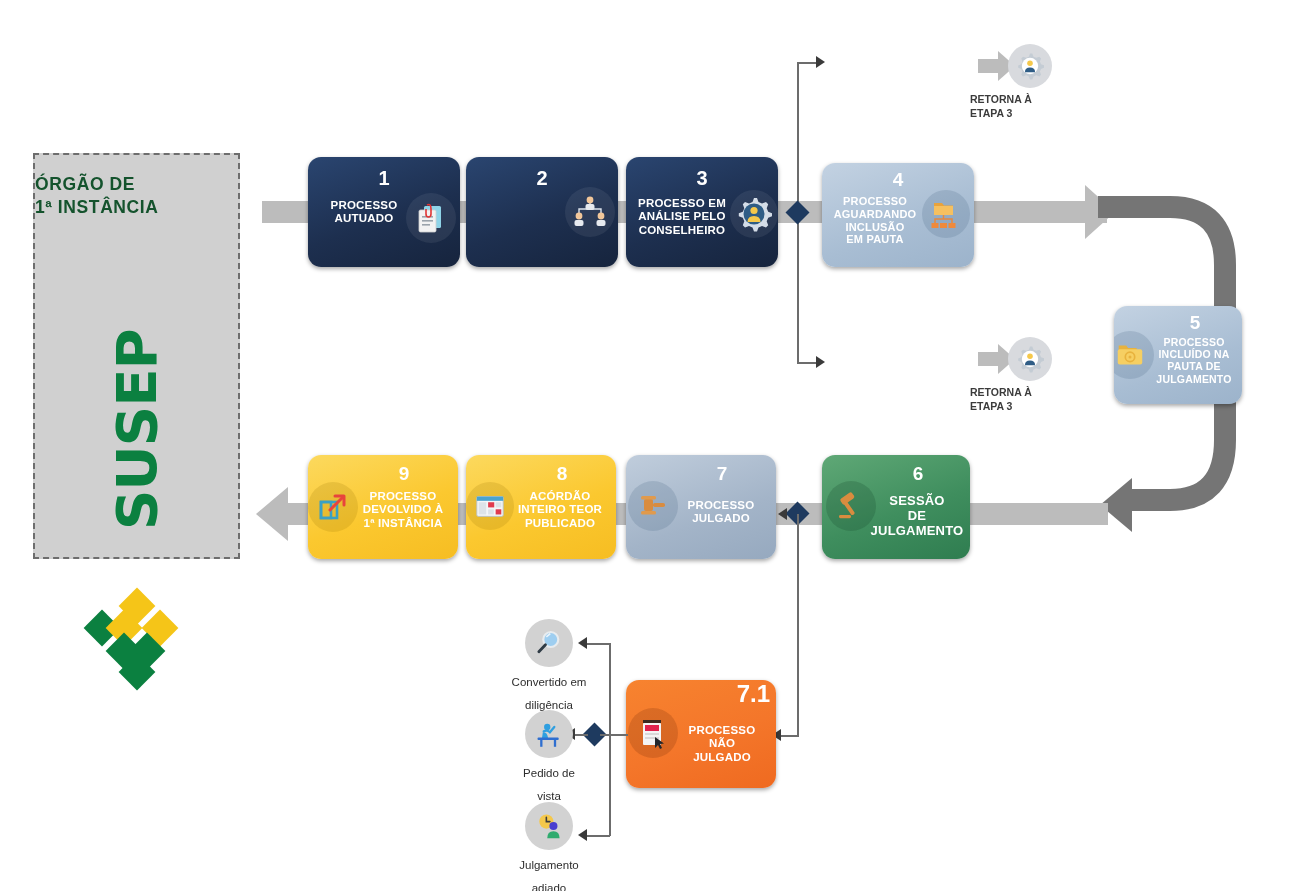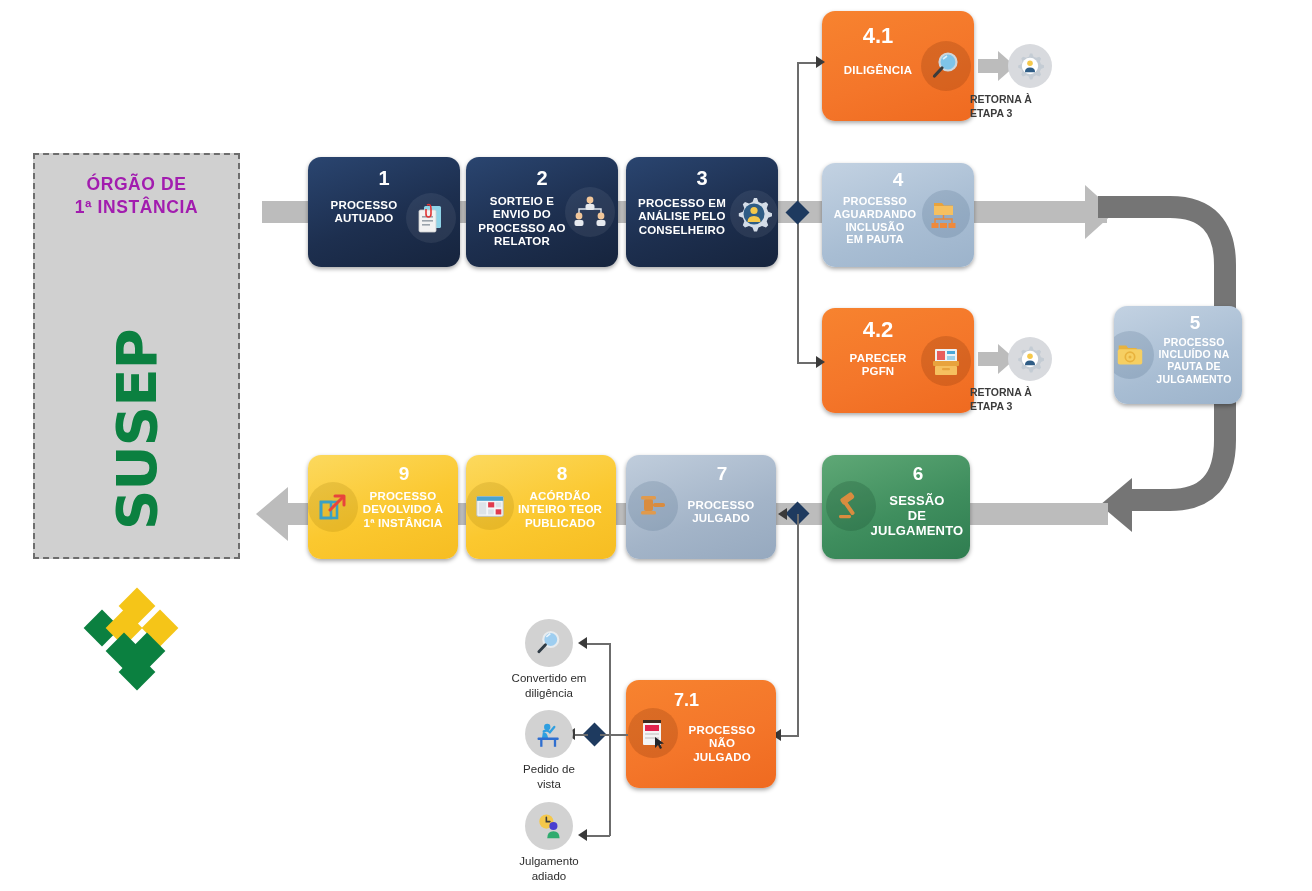--- a/index.html
+++ b/index.html
@@ -3,22 +3,22 @@
 <meta charset="utf-8">
 <style>
   html,body{margin:0;padding:0;background:#ffffff;}
   body{width:1312px;height:891px;position:relative;overflow:hidden;
        font-family:"Liberation Sans","DejaVu Sans",sans-serif;}
   #stage{position:absolute;left:0;top:0;width:1312px;height:891px;}
 
   
   .org-panel{position:absolute;left:33px;top:153px;width:207px;height:406px;
     background:#d0d0d0;border:2px dashed #6d6d6d;box-sizing:border-box;}
-  .org-title{position:absolute;left:0;top:18px;width:100%;text-align:center;
-    color:#a21caf;font-size:17.5px;font-weight:bold;letter-spacing:.6px;line-height:23px;}
+  .org-title{position:absolute;left:0;top:18px;width:100%;
+    color:#14532d;font-size:17.5px;font-weight:bold;letter-spacing:.6px;line-height:23px;}
   .susep-wrap{position:absolute;left:50%;top:175px;transform:translateX(-50%);
     width:60px;height:200px;}
   .susep-word{position:absolute;left:-70px;top:70px;width:200px;height:60px;
     transform:rotate(-90deg);color:#0b8040;font-size:56px;font-weight:bold;
     letter-spacing:-1px;text-align:center;line-height:60px;font-family:"DejaVu Sans",sans-serif;}
   .diamonds{position:absolute;left:50%;top:430px;transform:translateX(-50%);
     width:100px;height:86px;}
   .dia{position:absolute;width:26px;height:26px;transform:rotate(45deg);}
 
   
@@ -53,21 +53,21 @@
   .ret-circle{position:absolute;left:0;top:0;width:44px;height:44px;border-radius:50%;
     background:#d8dade;display:flex;align-items:center;justify-content:center;}
   .ret-label{position:absolute;left:-38px;top:48px;width:120px;text-align:left;
     font-size:10.5px;font-weight:bold;color:#3b3b3b;line-height:14px;}
 
   
   .out-node{position:absolute;}
   .out-circle{position:absolute;left:0;top:0;width:48px;height:48px;border-radius:50%;
     background:#d2d2d2;display:flex;align-items:center;justify-content:center;}
   .out-label{position:absolute;left:-41px;top:52px;width:130px;text-align:center;
-    font-size:11.5px;color:#2d2d2d;line-height:15px;}
+    font-size:11.5px;color:#2d2d2d;line-height:23px;}
 
   
   .thin-h{position:absolute;background:#6c6c6c;height:1.6px;}
   .thin-v{position:absolute;background:#6c6c6c;width:1.6px;}
   .tri{position:absolute;width:0;height:0;}
   .diamond-node{position:absolute;width:17px;height:17px;background:#1e3a5f;
     transform:rotate(45deg);}
 
   
   .fat-arrow{position:absolute;}
@@ -122,21 +122,20 @@
         <rect x="8" y="15" width="11" height="1.6" fill="#9aa3ab"></rect>
         <rect x="8" y="19" width="11" height="1.6" fill="#9aa3ab"></rect>
         <rect x="8" y="23" width="8" height="1.6" fill="#9aa3ab"></rect>
         <path d="M13 4 q4 -2 4 4 v5 q0 3 -2.5 3 t-2.5 -3 v-5" fill="none" stroke="#e03434" stroke-width="1.6"></path>
       </svg>
     </div>
   </div>
 
   <div class="box navy" style="left:466px;top:157px;width:152px;height:110px;">
     <div class="num" style="top:10px;font-size:20px;">2</div>
-    <div class="lbl" style="left:6px;top:38px;width:100px;font-size:11.5px;">SORTEIO E<br>ENVIO DO<br>PROCESSO AO<br>RELATOR</div>
     <div class="icon-disc disc-navy" style="left:99px;top:30px;width:50px;height:50px;">
       <svg width="38" height="34" viewBox="0 0 38 34">
         <path d="M19 8 V14 M8 20 V14 H30 V20" stroke="#dfe6ee" stroke-width="1.4" fill="none"></path>
         <circle cx="19" cy="5" r="3.4" fill="#f2c79a"></circle>
           <rect x="14.5" y="9" width="9" height="6" rx="2" fill="#e7eaef"></rect>
         <circle cx="8" cy="21" r="3.4" fill="#f2c79a"></circle>
           <rect x="3.5" y="25" width="9" height="6" rx="2" fill="#e7eaef"></rect>
         <circle cx="30" cy="21" r="3.4" fill="#f2c79a"></circle>
           <rect x="25.5" y="25" width="9" height="6" rx="2" fill="#e7eaef"></rect>
       </svg>
@@ -164,47 +163,21 @@
         <path d="M5 6 h8 l2 2.5 h9 v9 H5 z" fill="#e8a33d"></path>
         <rect x="5" y="9" width="19" height="9" fill="#f6c05f"></rect>
         <path d="M14.5 18 V22 M6 26 V22 H23 V26" stroke="#e8883d" stroke-width="1.5" fill="none"></path>
         <rect x="2.5" y="26" width="7" height="5" fill="#ef8a3c"></rect>
         <rect x="11" y="26" width="7" height="5" fill="#ef8a3c"></rect>
         <rect x="19.5" y="26" width="7" height="5" fill="#ef8a3c"></rect>
       </svg>
     </div>
   </div>
 
-  <div class="box orange" style="left:822px;top:11px;width:152px;height:110px;">
-    <div class="num" style="left:8px;width:96px;text-align:center;top:12px;font-size:22px;">4.1</div>
-    <div class="lbl" style="left:8px;top:53px;width:96px;font-size:11.5px;">DILIGÊNCIA</div>
-    <div class="icon-disc disc-orange" style="left:99px;top:30px;width:50px;height:50px;">
-      <svg width="34" height="34" viewBox="0 0 34 34">
-        <circle cx="19" cy="13" r="8.5" fill="#7fc4e8" stroke="#cfd6db" stroke-width="2.2"></circle>
-        <path d="M13 19 L5.5 27" stroke="#3b3b3b" stroke-width="3.2" stroke-linecap="round"></path>
-        <path d="M14 10 l4 -3" stroke="#ffffff" stroke-width="1.6" opacity=".75"></path>
-      </svg>
-    </div>
-  </div>
-
-  <div class="box orange" style="left:822px;top:308px;width:152px;height:105px;">
-    <div class="num" style="left:8px;width:96px;text-align:center;top:9px;font-size:22px;">4.2</div>
-    <div class="lbl" style="left:8px;top:44px;width:96px;font-size:11.5px;">PARECER<br>PGFN</div>
-    <div class="icon-disc disc-orange" style="left:99px;top:28px;width:50px;height:50px;">
-      <svg width="34" height="34" viewBox="0 0 34 34">
-        <rect x="6" y="5" width="22" height="13" rx="1" fill="#eef1f4"></rect>
-        <rect x="8" y="7" width="8" height="9" fill="#e85c5c"></rect>
-        <rect x="18" y="7" width="8" height="3" fill="#4aa8d8"></rect>
-        <rect x="18" y="12" width="8" height="4" fill="#9dd1ea"></rect>
-        <rect x="4" y="17" width="26" height="5" rx="1" fill="#e8a33d"></rect>
-        <rect x="6" y="22" width="22" height="9" rx="1" fill="#f6c05f"></rect>
-        <rect x="13" y="24" width="8" height="2.2" rx="1" fill="#e8a33d"></rect>
-      </svg>
-    </div>
-  </div>
+
 
   <div class="fat-arrow" style="left:978px;top:51px;">
     <div class="fat-shaft" style="left:0;top:8px;width:22px;height:14px;"></div>
     <div class="fat-head" style="left:20px;top:0;"></div>
   </div>
 
   <div class="fat-arrow" style="left:978px;top:344px;">
     <div class="fat-shaft" style="left:0;top:8px;width:22px;height:14px;"></div>
     <div class="fat-head" style="left:20px;top:0;"></div>
   </div>
@@ -310,21 +283,21 @@
   </div>
 
   <div class="diamond-node" style="left:789px;top:505px;"></div>
   <div class="tri" style="left:778px;top:508px;border-top:6px solid transparent;border-bottom:6px solid transparent;border-right:9px solid #3a3a3a;"></div>
 
   <div class="thin-v" style="left:797px;top:514px;height:222px;"></div>
   <div class="thin-h" style="left:780px;top:735px;width:19px;"></div>
   <div class="tri" style="left:772px;top:729px;border-top:6px solid transparent;border-bottom:6px solid transparent;border-right:9px solid #3a3a3a;"></div>
 
   <div class="box orange" style="left:626px;top:680px;width:150px;height:108px;">
-    <div class="num" style="left:48px;width:96px;text-align:left;top:10px;font-size:18px;">7.1</div>
+    <div class="num" style="left:48px;width:96px;text-align:right;top:0;font-size:24px;">7.1</div>
     <div class="lbl" style="left:48px;top:44px;width:96px;font-size:11.5px;">PROCESSO<br>NÃO<br>JULGADO</div>
     <div class="icon-disc disc-orange" style="left:2px;top:28px;width:50px;height:50px;">
       <svg width="34" height="34" viewBox="0 0 34 34">
         <rect x="7" y="4" width="18" height="3" fill="#3b2b20"></rect>
         <rect x="7" y="7" width="18" height="22" rx="1" fill="#f4f4f4"></rect>
         <rect x="9" y="9" width="14" height="6" fill="#e0234e"></rect>
         <rect x="9" y="17" width="14" height="2" fill="#d9d9d9"></rect>
         <rect x="9" y="21" width="14" height="2" fill="#d9d9d9"></rect>
         <path d="M19 21 l0 11 3 -3 2 4 2 -1 -2 -4 4 -0.5 z" fill="#23262b"></path>
       </svg>

